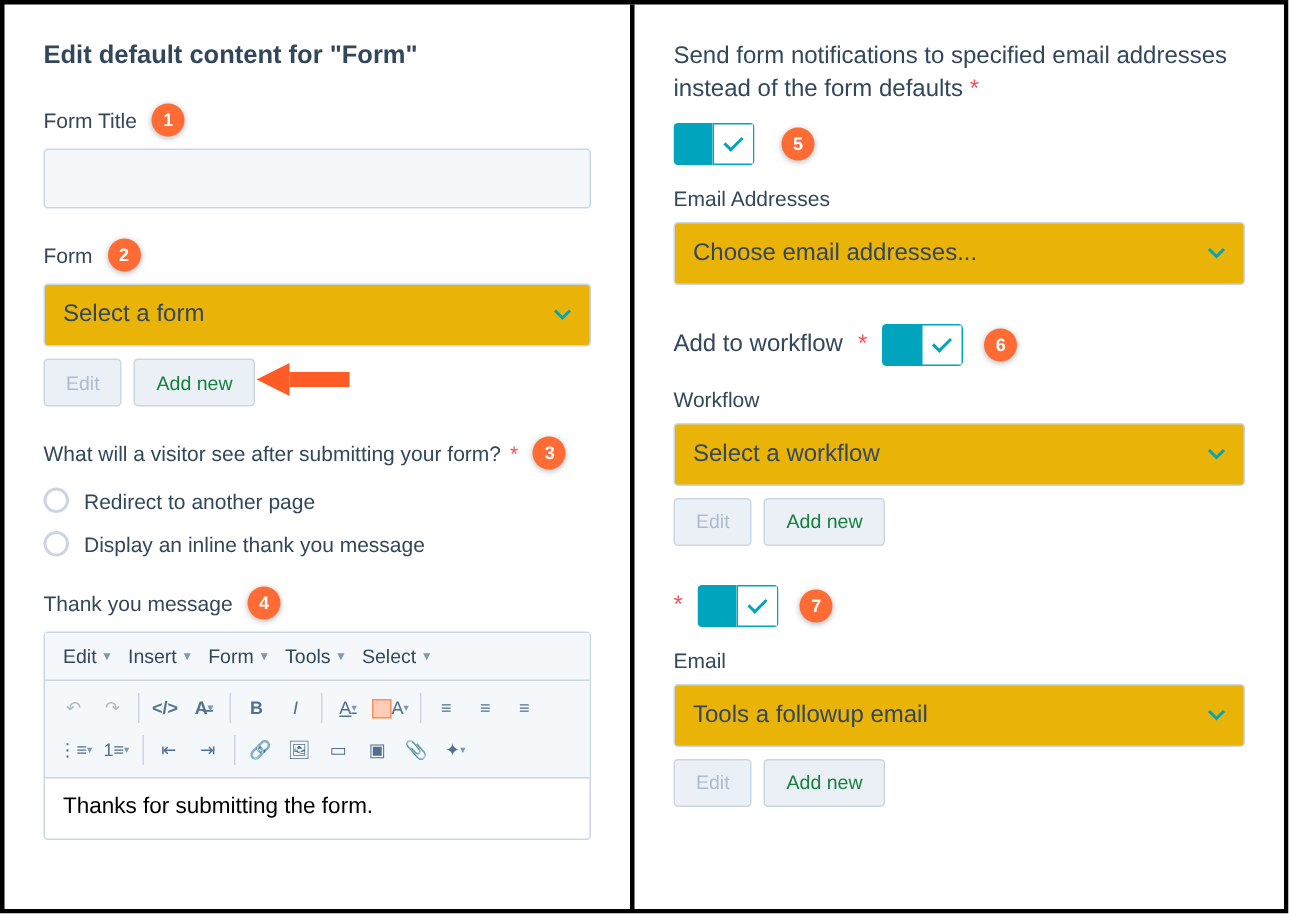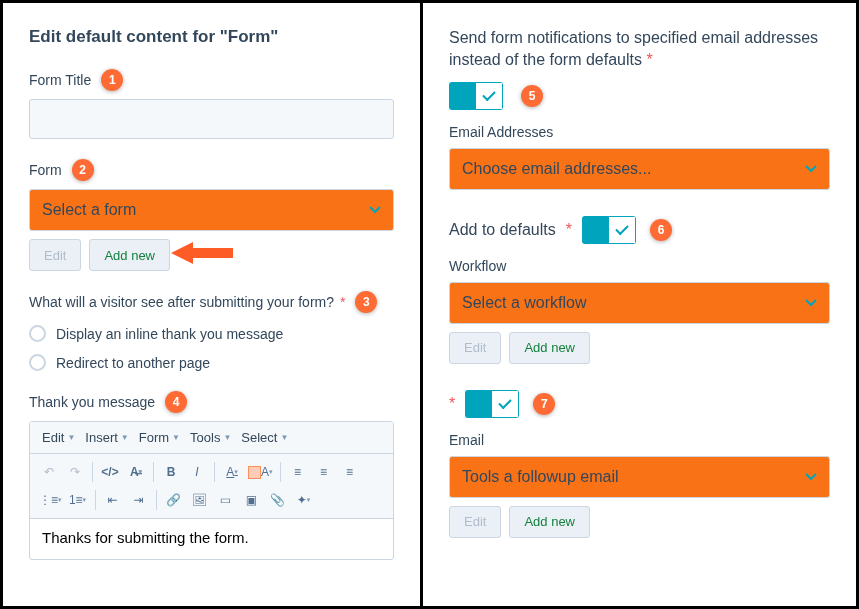--- a/index.html
+++ b/index.html
@@ -72,21 +72,21 @@
     border-radius: 3px;
     background: #f5f8fa;
     padding: 0 10px;
     font-size: 15px;
   }
   .select {
     width: 100%;
     height: 42px;
     border: 1px solid #cbd6e2;
     border-radius: 3px;
-    background: #f97316;
+    background: #eab308;
     padding: 0 12px;
     font-size: 16px;
     color: #33475b;
     display: flex;
     align-items: center;
     justify-content: space-between;
     cursor: pointer;
   }
   .select .chev {
     color: #00a4bd;
@@ -296,25 +296,25 @@
     </div>
 
     <div class="group">
       <div class="label">
         <span>What will a visitor see after submitting your form?</span>
         <span class="req">*</span>
         <span class="numdot">3</span>
       </div>
       <div class="radio">
         <span class="radio-circle"></span>
-        <span>Display an inline thank you message</span>
+        <span>Redirect to another page</span>
       </div>
       <div class="radio">
         <span class="radio-circle"></span>
-        <span>Redirect to another page</span>
+        <span>Display an inline thank you message</span>
       </div>
     </div>
 
     <div class="group-tight">
       <div class="label">
         <span>Thank you message</span>
         <span class="numdot">4</span>
       </div>
       <div class="rte">
         <div class="rte-menubar">
@@ -412,21 +412,21 @@
         <span>Choose email addresses...</span>
         <span class="chev">
           <svg width="12" height="12" viewBox="0 0 12 12">
               <path d="M1 3 L6 8 L11 3" stroke="#00a4bd" stroke-width="2" fill="none"></path>
             </svg>
         </span>
       </div>
     </div>
 
     <div class="label-inline" style="margin-top:6px;">
-      <span>Add to defaults</span>
+      <span>Add to workflow</span>
       <span class="req">*</span>
       <div class="toggle">
         <div class="half-on"></div>
         <div class="half-off">
             <div class="check"></div>
           </div>
       </div>
       <span class="numdot">6</span>
     </div>
 

